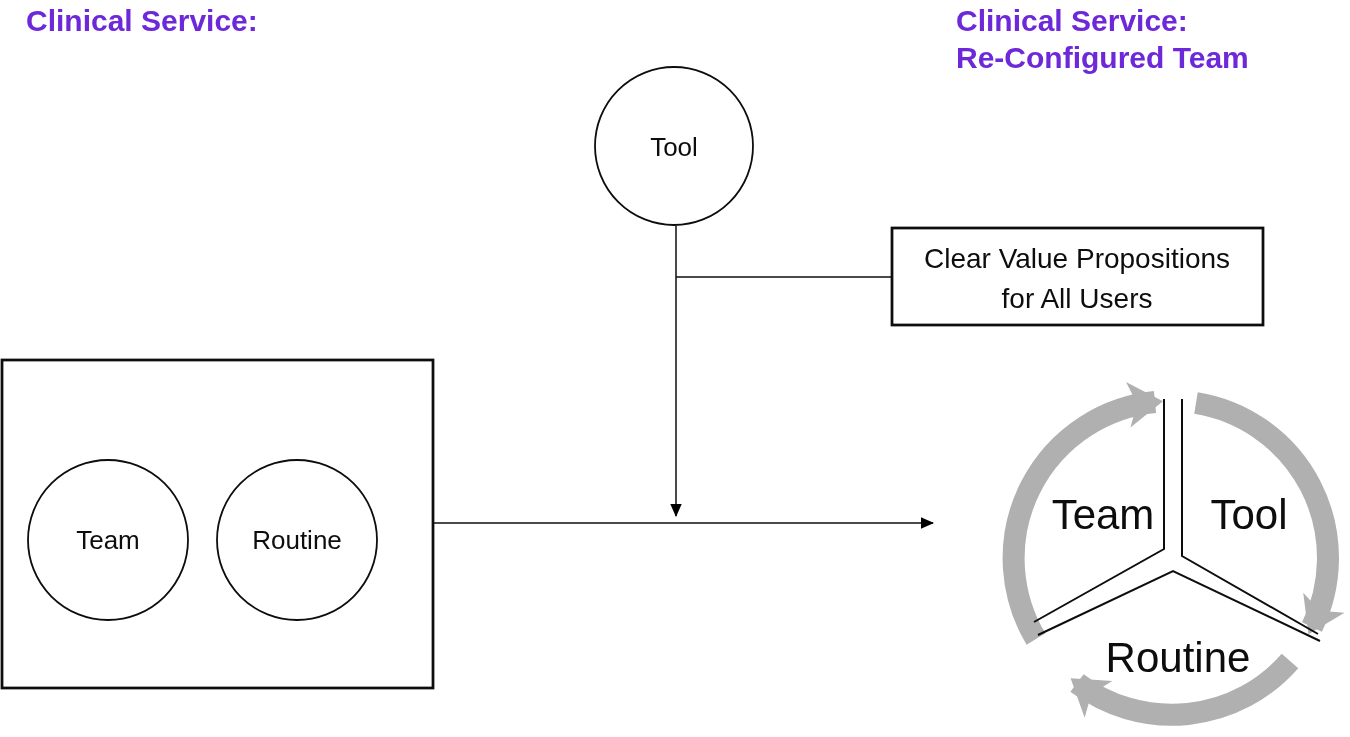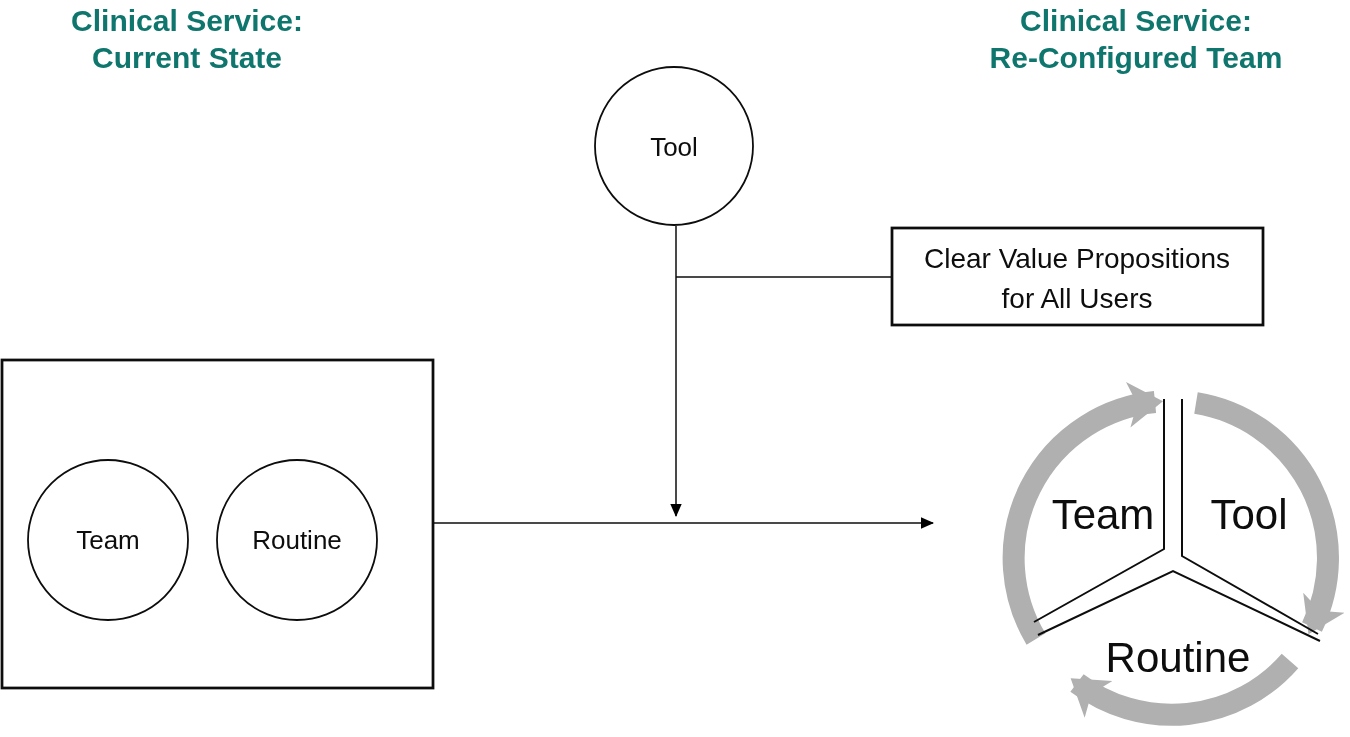--- a/index.html
+++ b/index.html
@@ -15,22 +15,21 @@
     font-family: "Liberation Sans", "DejaVu Sans", sans-serif;
     color: #0d0d0d;
     overflow: hidden;
   }
   .title {
     position: absolute;
     top: 2px;
     font-size: 30px;
     font-weight: bold;
     line-height: 37px;
-    text-align: center;
-    color: #0f766e;
+    color: #6d28d9;
     white-space: nowrap;
   }
   .title.left  { left: 26px;  width: 322px; }
   .title.right { left: 956px; width: 360px; }
   svg.diagram {
     position: absolute;
     left: 0; top: 0;
     width: 1350px;
     height: 737px;
   }
@@ -42,21 +41,20 @@
   .box-label   { font-size: 28px; }
   .cycle-label { font-size: 42px; }
 </style>
 </head>
 <body>
 
 <div class="canvas">
 
   <div class="title left">
     <div>Clinical Service:</div>
-    <div>Current State</div>
   </div>
 
   <div class="title right">
     <div>Clinical Service:</div>
     <div>Re-Configured Team</div>
   </div>
 
   <svg class="diagram" viewBox="0 0 1350 737">
     <defs>
       <marker id="arrB" markerUnits="userSpaceOnUse" markerWidth="14" markerHeight="13" refX="12" refY="6.5" orient="auto">

